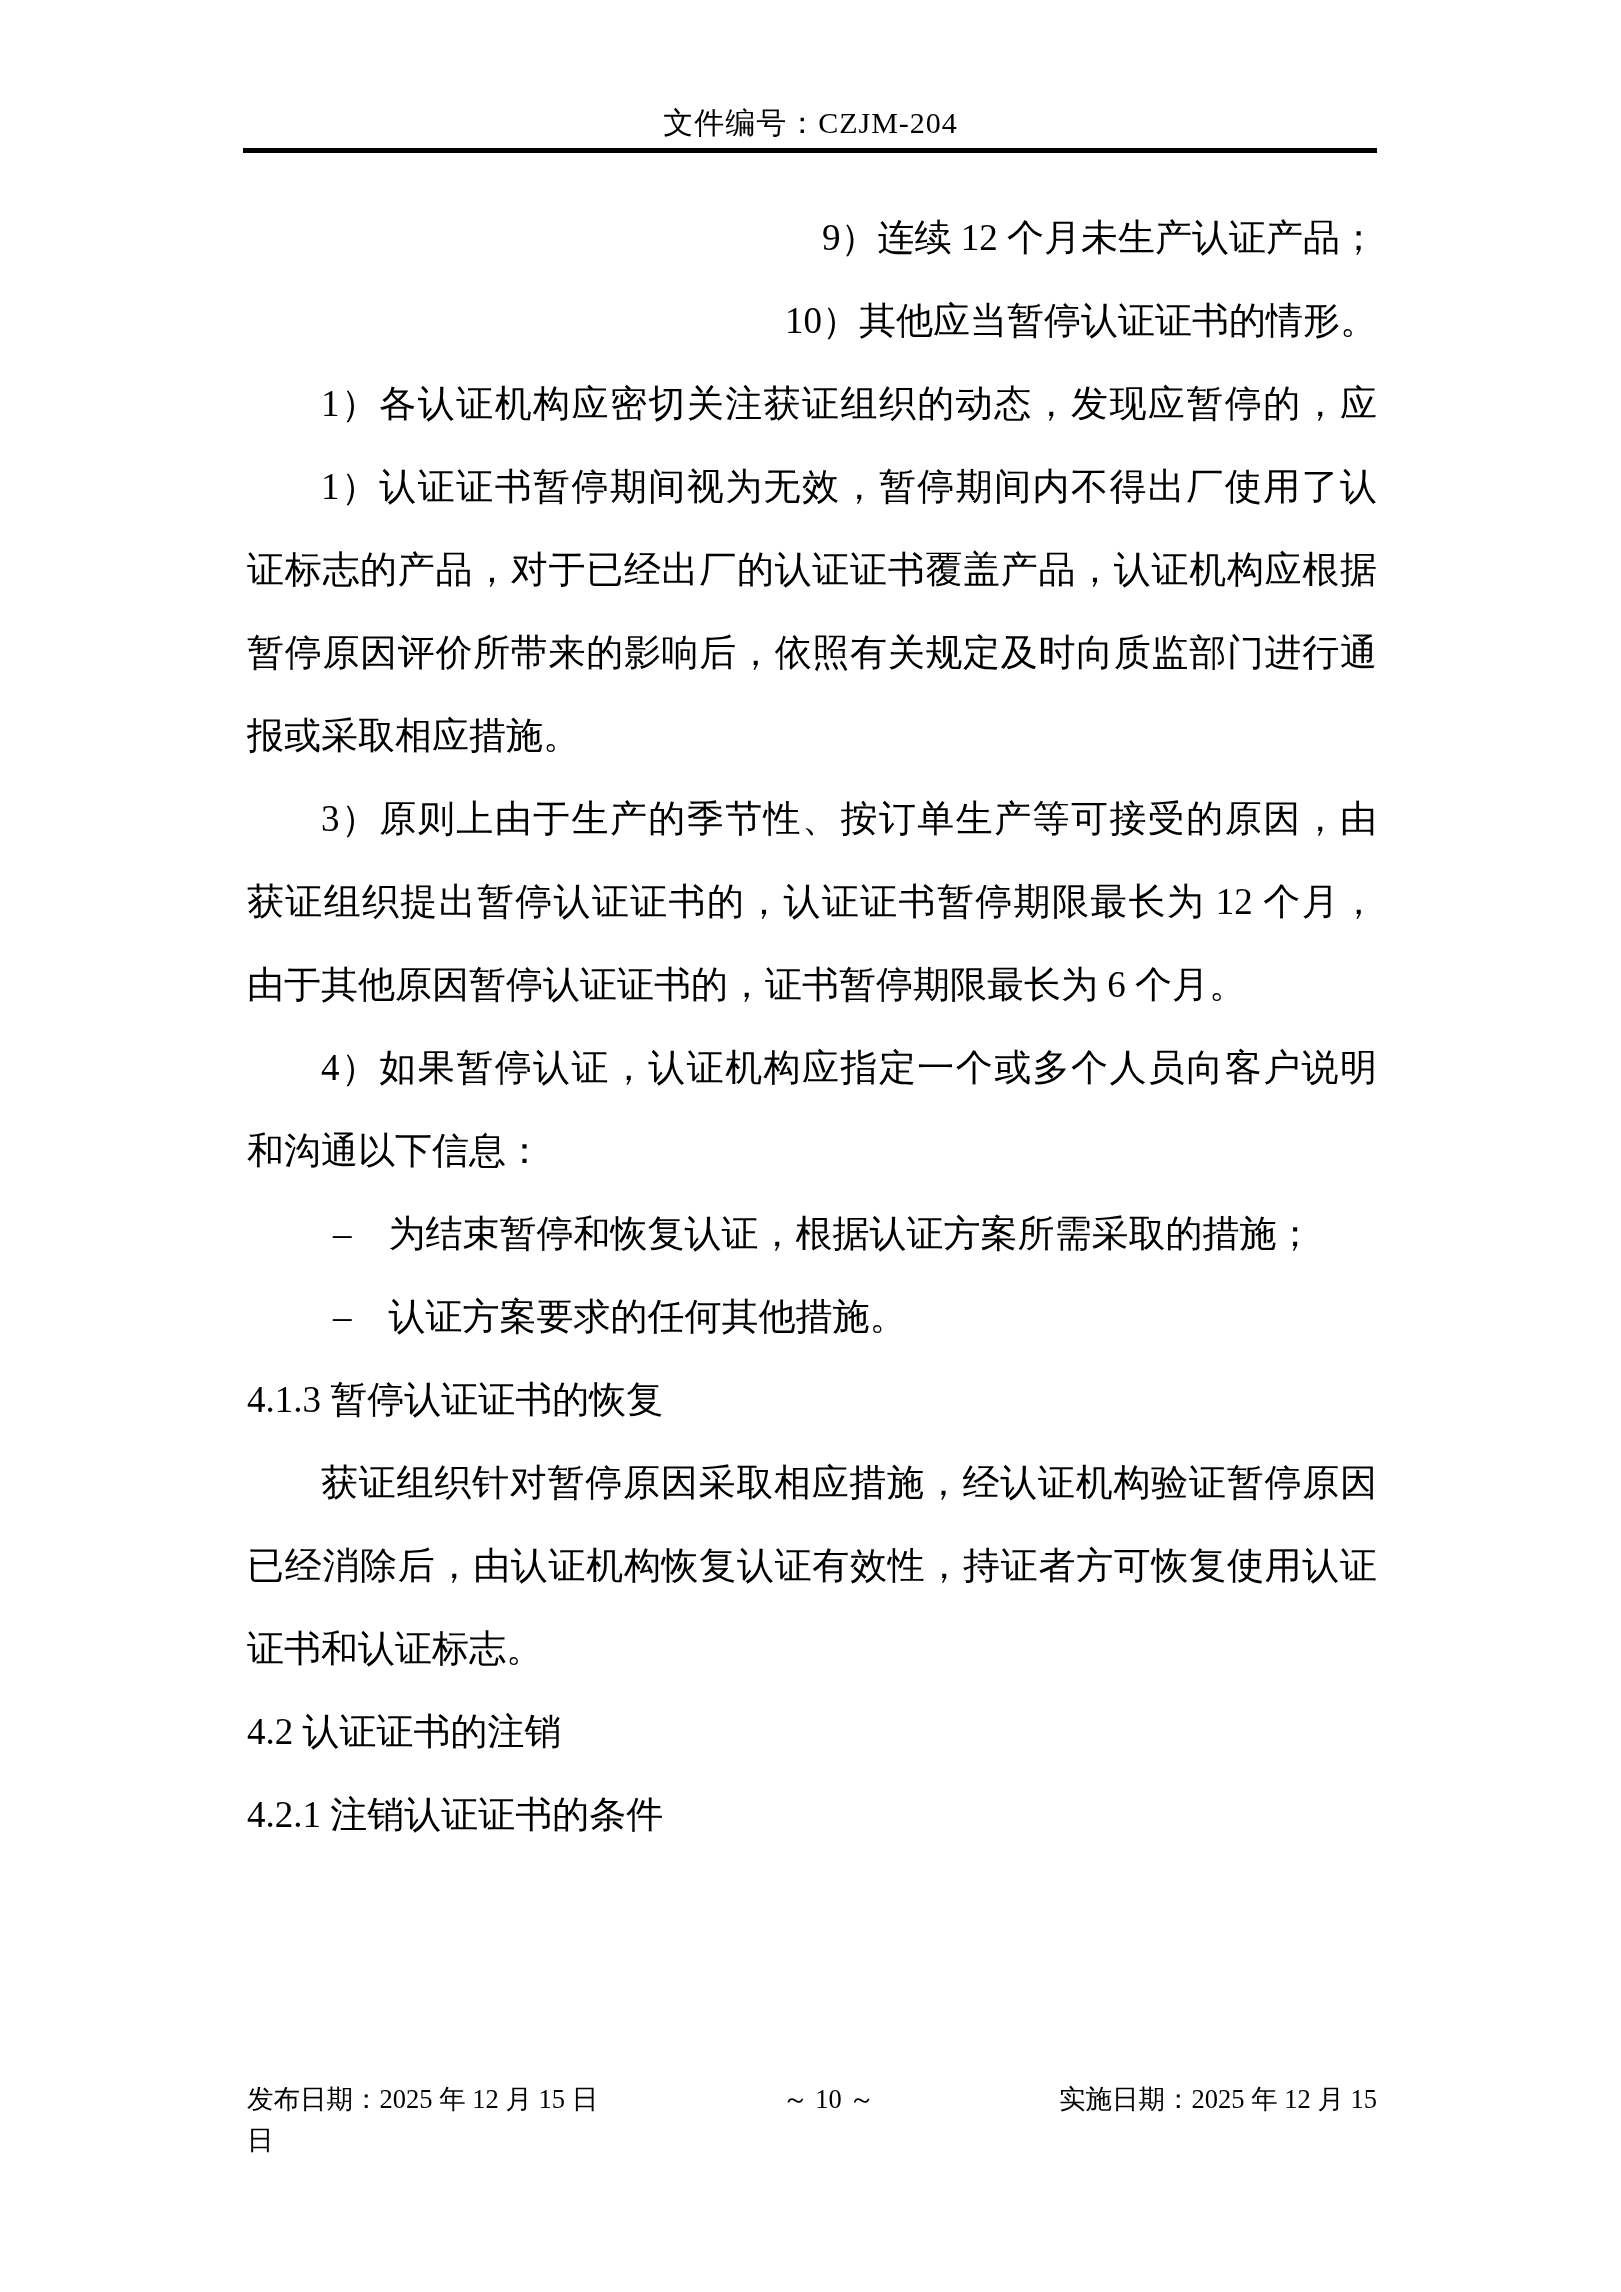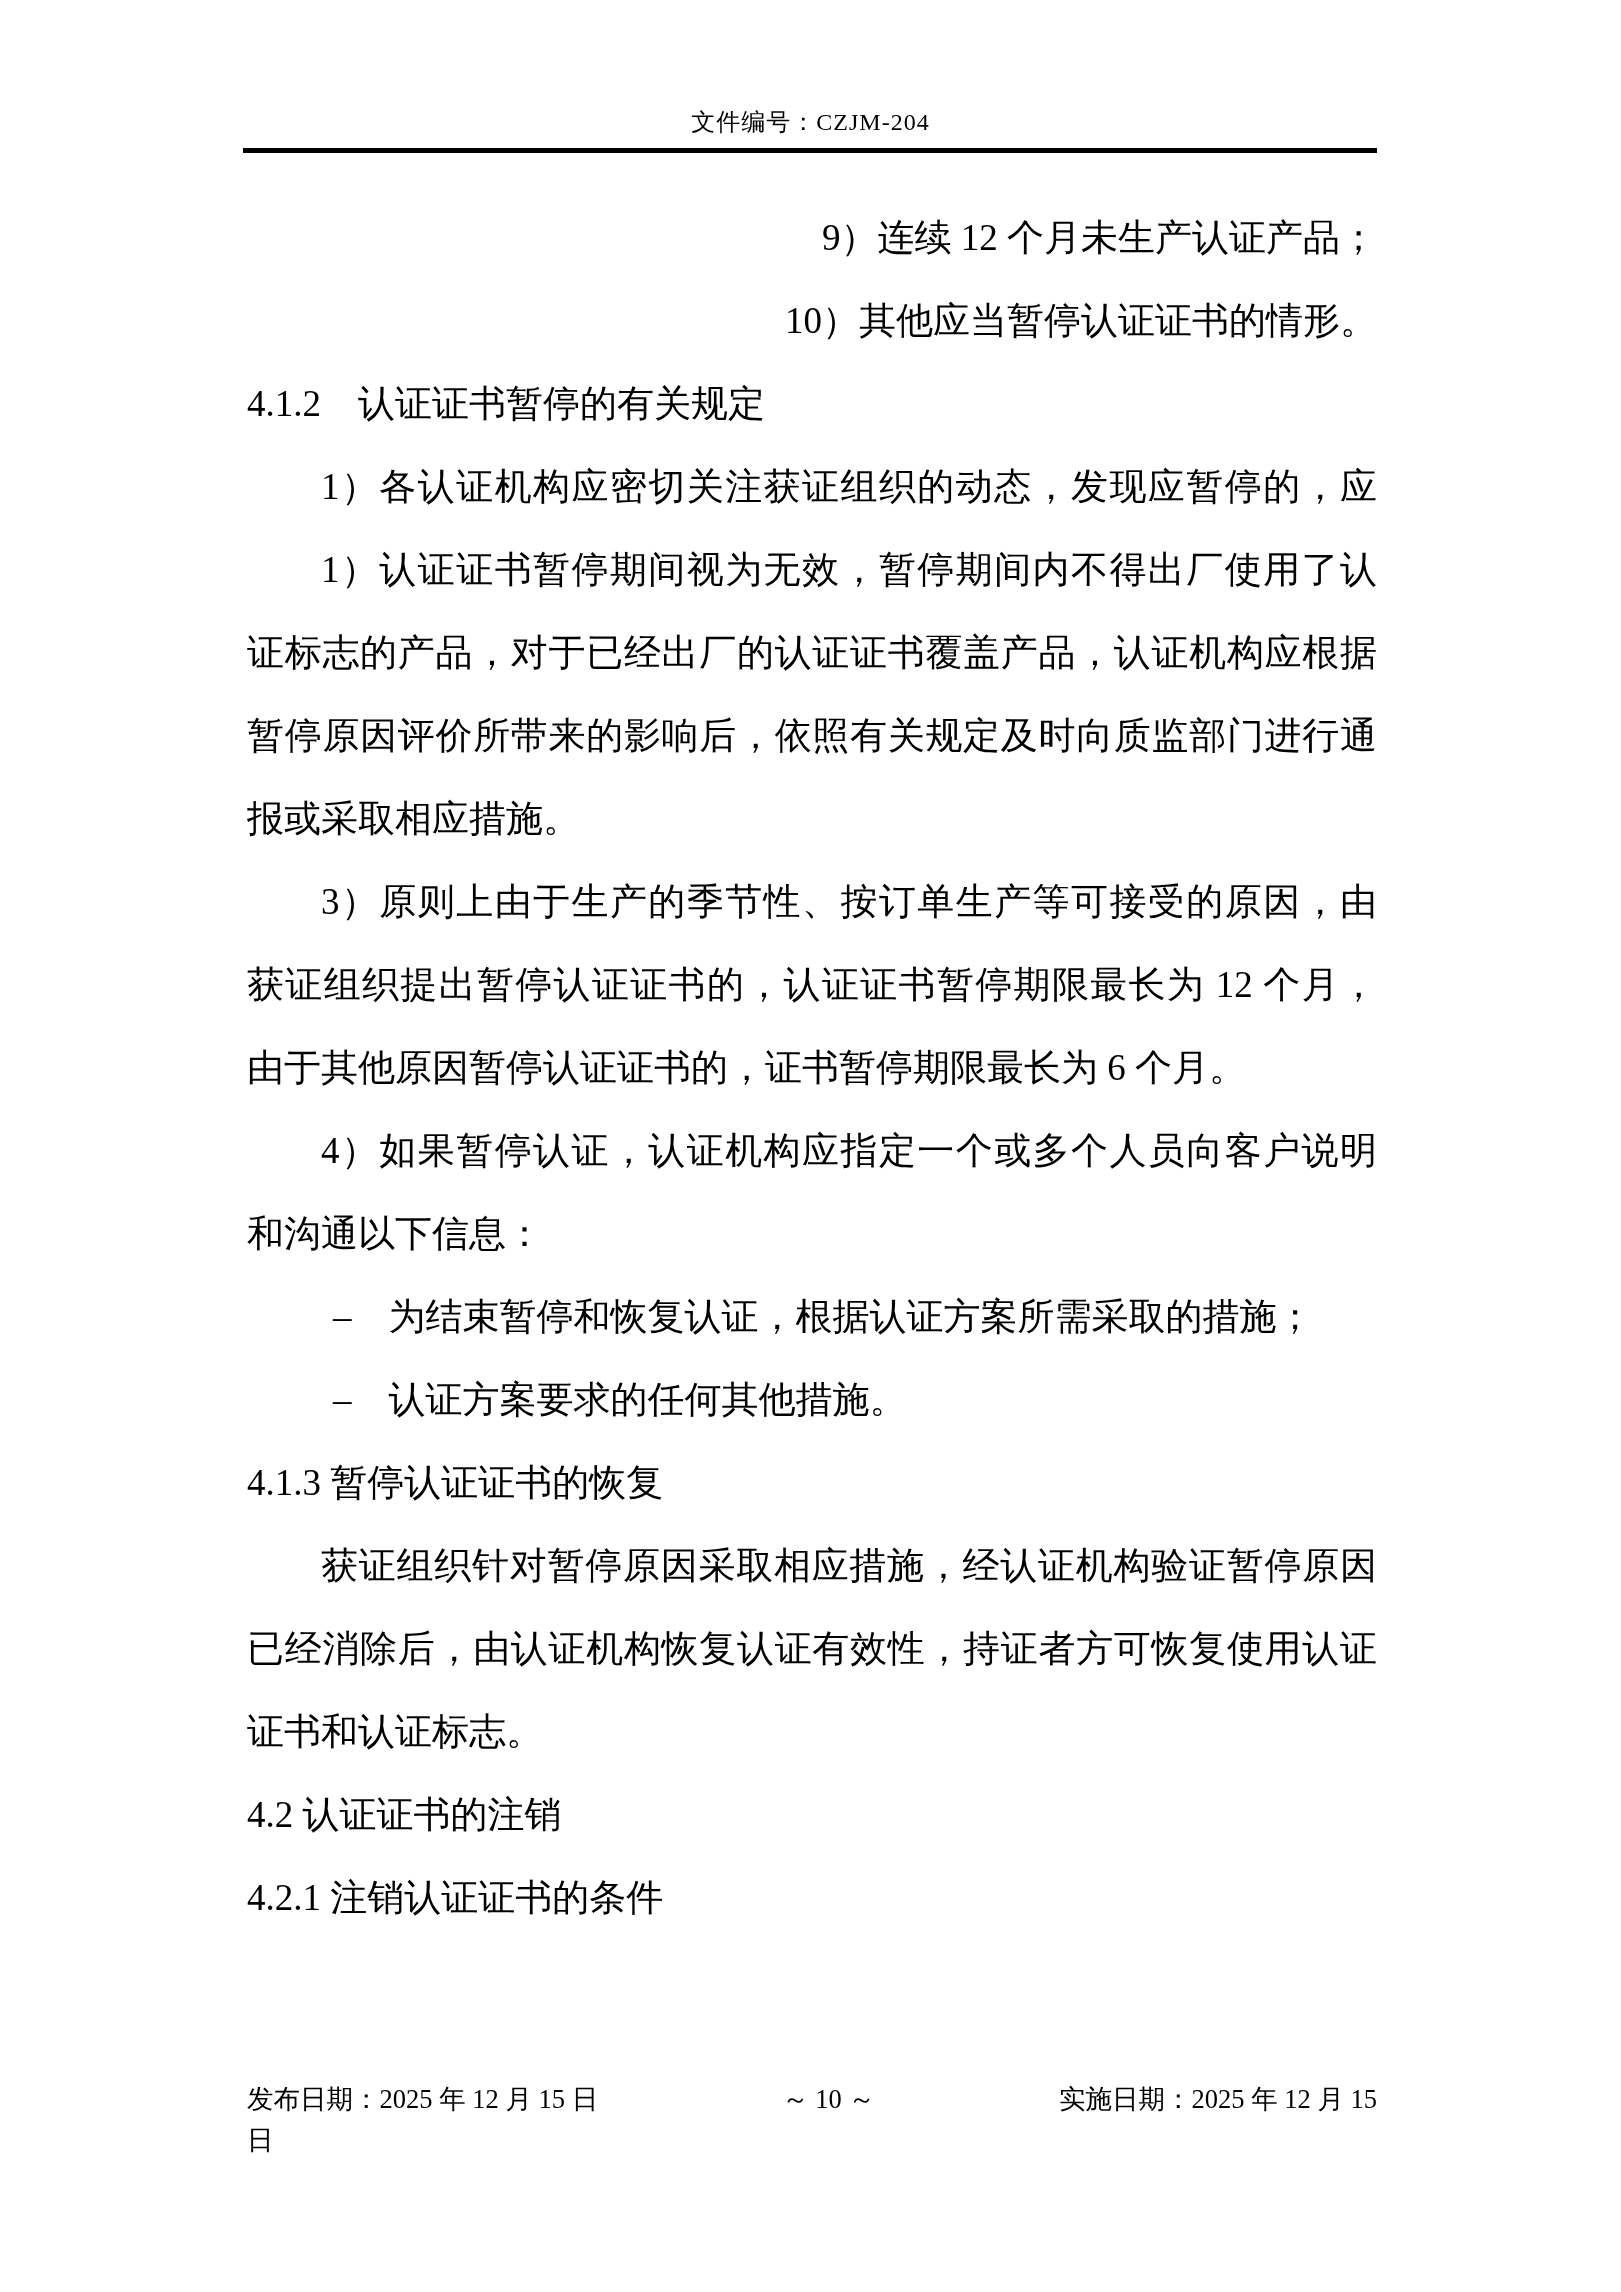--- a/index.html
+++ b/index.html
@@ -16,21 +16,21 @@
     color: #000000;
     font-family: "Liberation Serif", "DejaVu Serif", serif;
     overflow: hidden;
   }
   .header {
     position: absolute;
     top: 104px;
     left: 0;
     width: 100%;
     text-align: center;
-    font-size: 24px;
+    font-size: 30px;
     line-height: 37px;
     letter-spacing: 1px;
   }
   .header-rule {
     position: absolute;
     left: 243px;
     top: 148px;
     width: 1134px;
     height: 4.9px;
     background: #000000;
@@ -82,21 +82,20 @@
 
   <div class="header">
     <span class="doc-number">文件编号：CZJM-204</span>
   </div>
 
   <div class="header-rule"></div>
 
   <div class="doc-body">
       <div class="line para">9）连续 12 个月未生产认证产品；</div>
       <div class="line para">10）其他应当暂停认证证书的情形。</div>
-      <div class="line heading">4.1.2　认证证书暂停的有关规定</div>
       <div class="line para fill">1）各认证机构应密切关注获证组织的动态，发现应暂停的，应</div>
       <div class="line para fill">1）认证证书暂停期间视为无效，暂停期间内不得出厂使用了认</div>
       <div class="line cont fill">证标志的产品，对于已经出厂的认证证书覆盖产品，认证机构应根据</div>
       <div class="line cont fill">暂停原因评价所带来的影响后，依照有关规定及时向质监部门进行通</div>
       <div class="line cont">报或采取相应措施。</div>
       <div class="line para fill">3）原则上由于生产的季节性、按订单生产等可接受的原因，由</div>
       <div class="line cont fill">获证组织提出暂停认证证书的，认证证书暂停期限最长为 12 个月，</div>
       <div class="line cont">由于其他原因暂停认证证书的，证书暂停期限最长为 6 个月。</div>
       <div class="line para fill">4）如果暂停认证，认证机构应指定一个或多个人员向客户说明</div>
       <div class="line cont">和沟通以下信息：</div>

